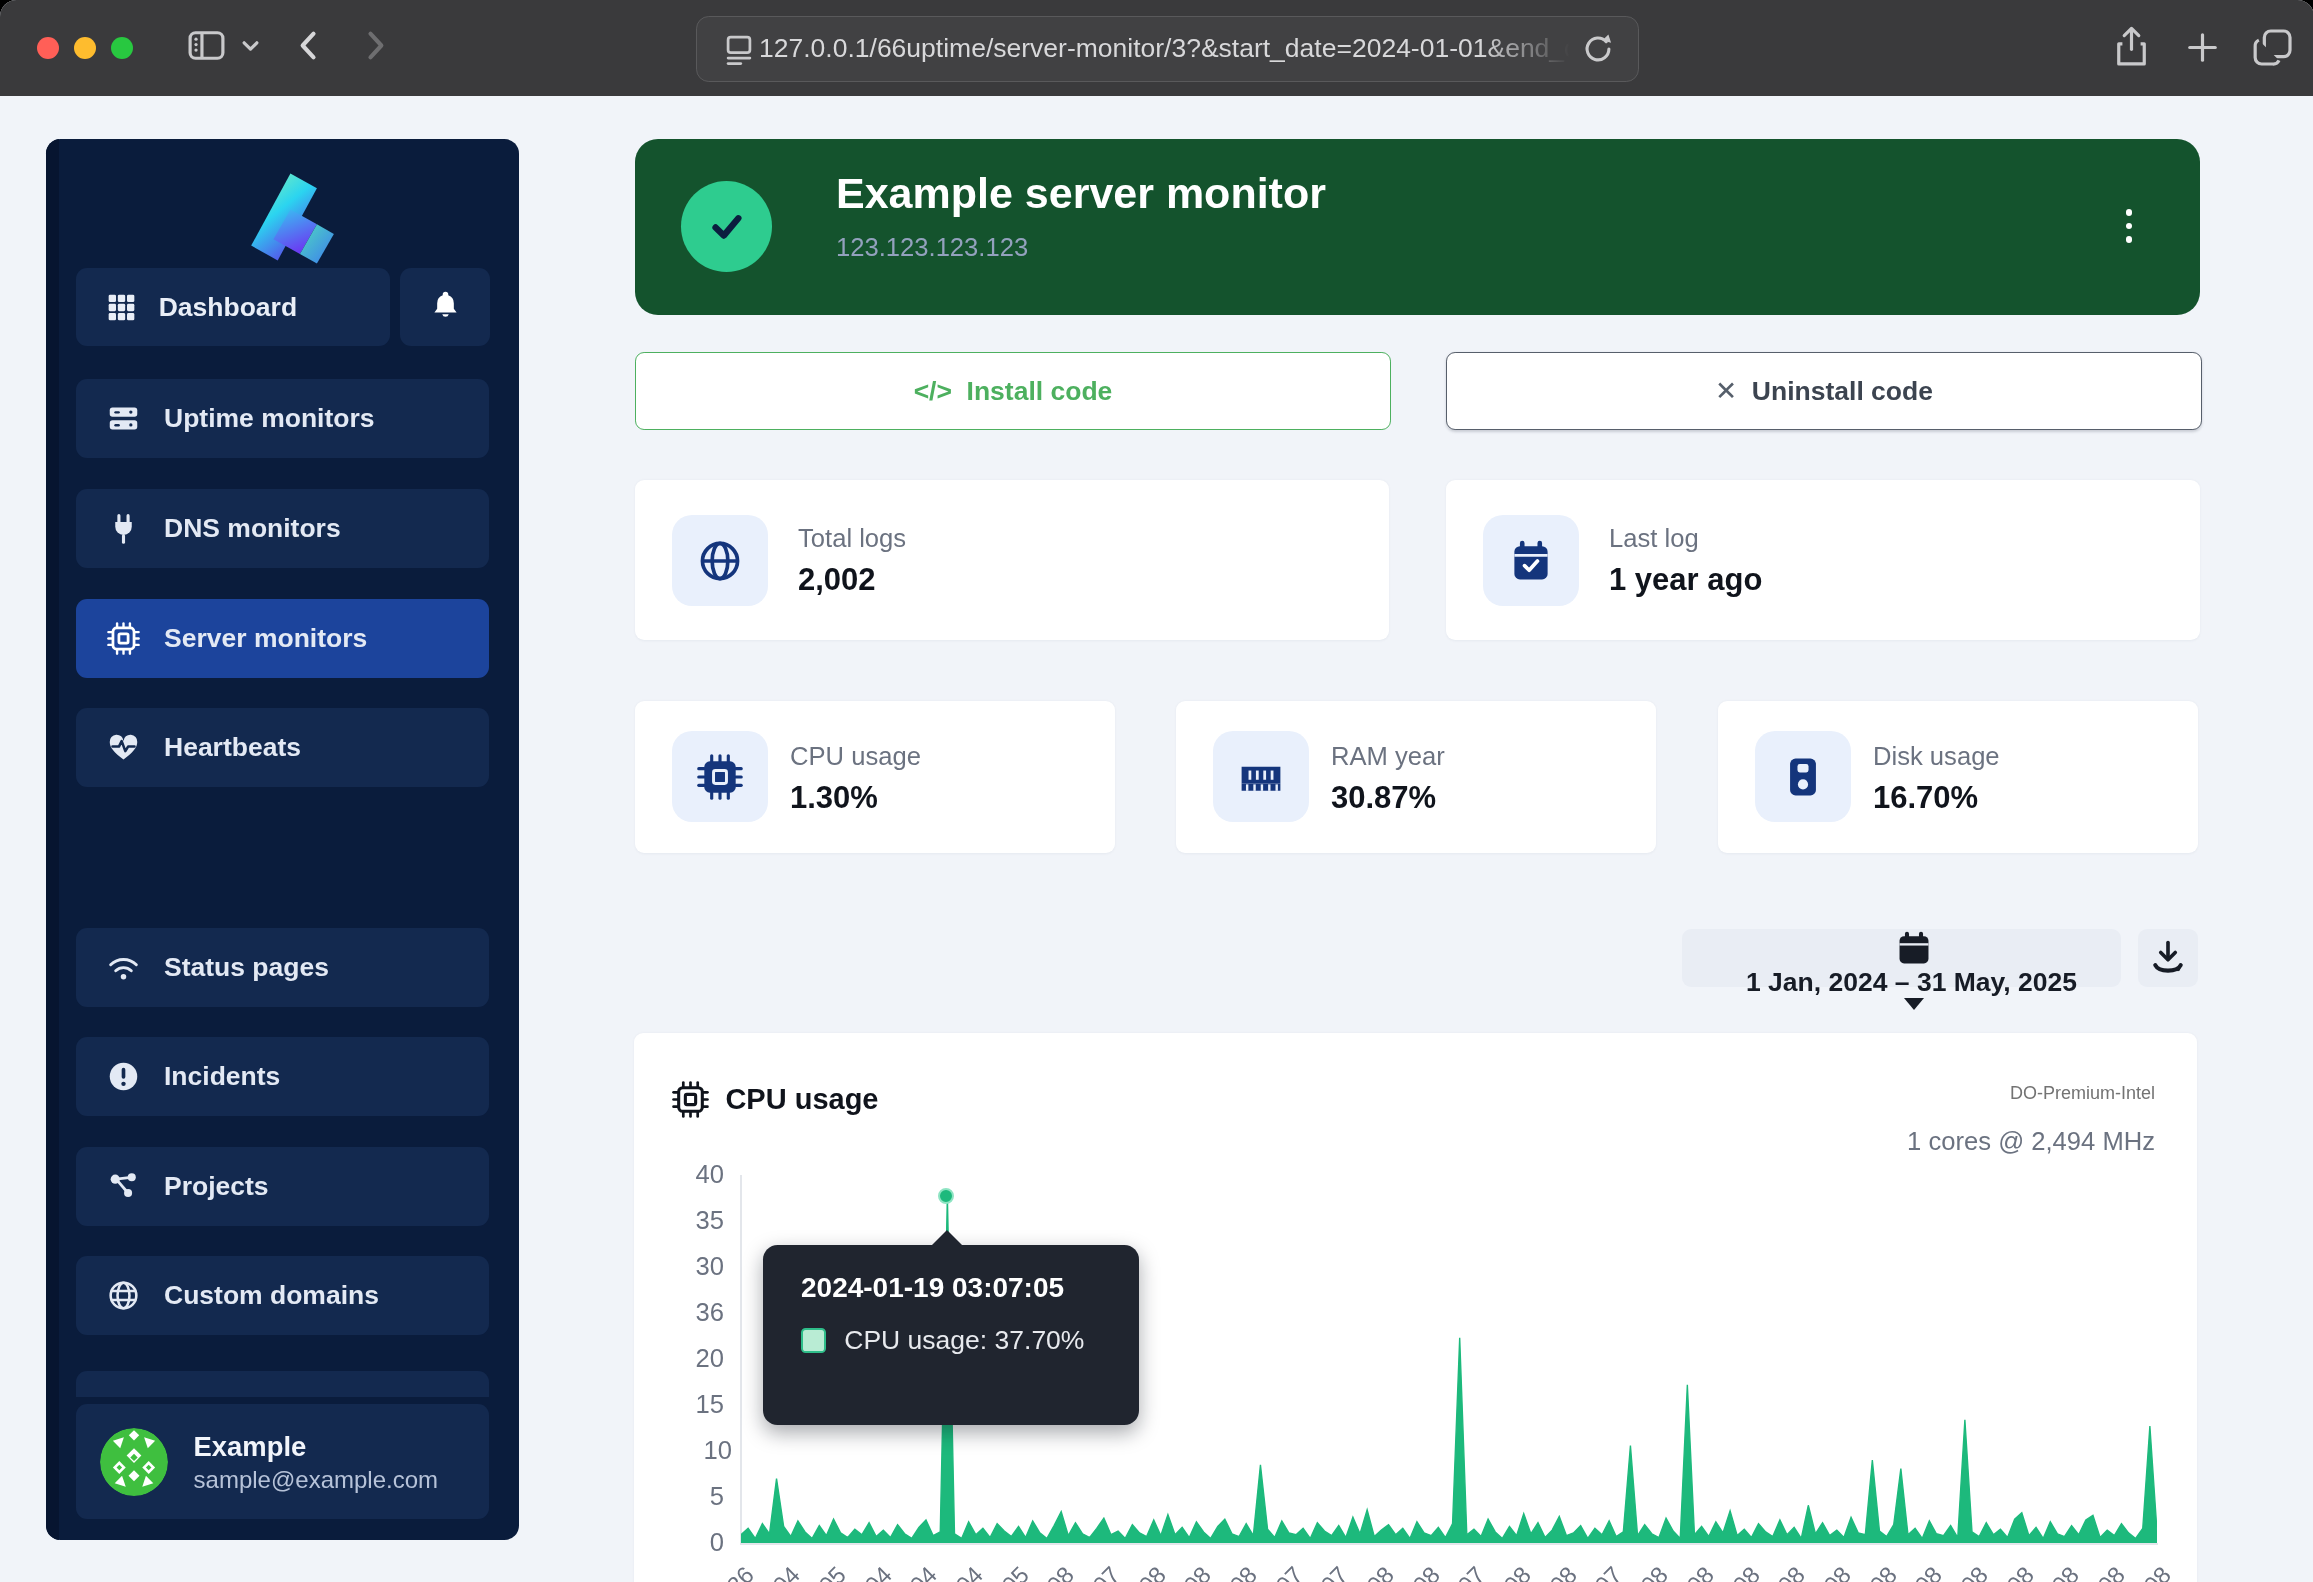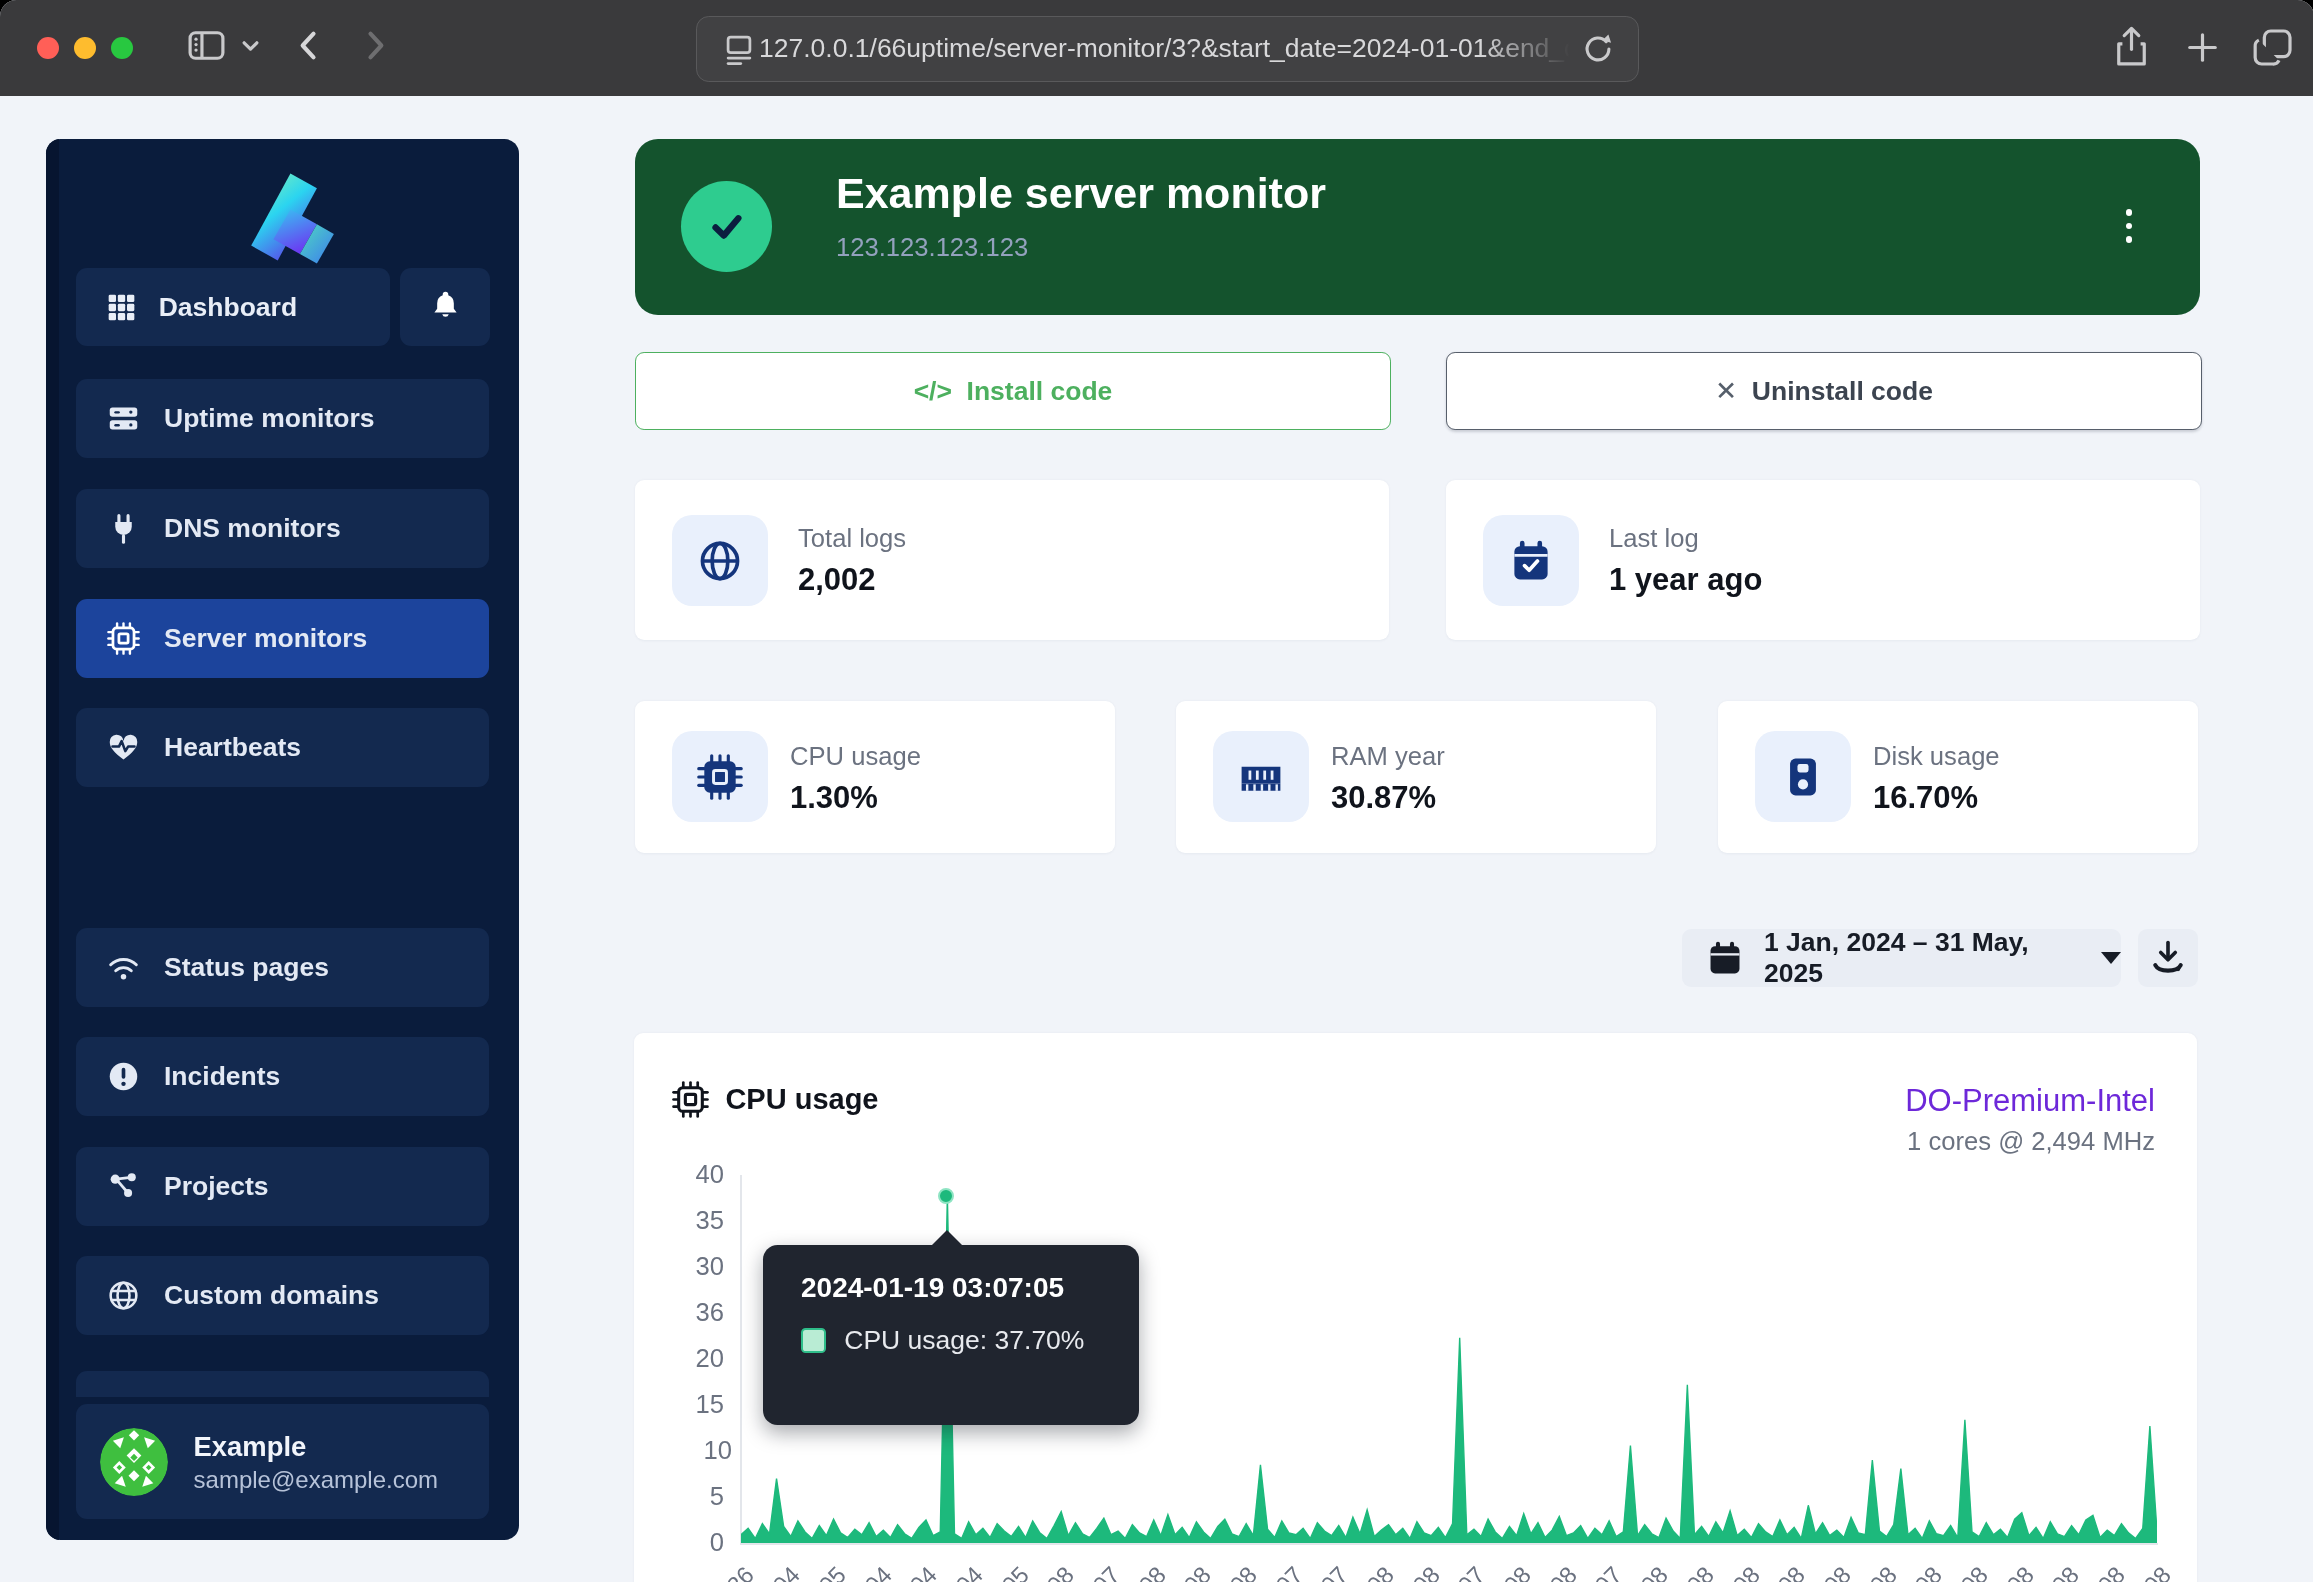--- a/index.html
+++ b/index.html
@@ -42,28 +42,28 @@
   .btn-uninstall{left:1446px;width:754px;border:1.8px solid #575f6b;color:#3c4450;box-shadow:0 1.8px 2.7px rgba(20,30,50,.18);}
   .btn .bic{margin-right:14.6px;display:flex;}
   .card{background:#fff;border-radius:9.1px;box-shadow:0 0.9px 2.7px rgba(20,35,70,.05);}
   .stat-card{position:absolute;top:384px;width:754px;height:160px;}
   .usage-card{position:absolute;top:605px;width:480px;height:152px;}
   .icbox{position:absolute;left:37px;width:96px;height:91px;background:#e9f0fc;border-radius:20px;display:flex;align-items:center;justify-content:center;}
   .stat-card .icbox{top:35px;}
   .usage-card .icbox{top:30px;}
   .stat-label{position:absolute;left:163px;top:44px;color:#6b7280;font-size:25.6px;}
   .stat-value{position:absolute;left:163px;top:82px;color:#10141c;font-size:31px;font-weight:700;}
-  .date-pill{position:absolute;left:1682px;top:833px;width:439px;height:58px;background:#e9edf4;border-radius:9.1px;display:flex;align-items:center;color:#171c26;font-size:26.5px;font-weight:600;}
+  .date-pill{position:absolute;left:1682px;top:833px;width:439px;height:58px;background:#e9edf4;border-radius:9.1px;display:flex;align-items:center;color:#171c26;font-size:26.5px;font-weight:600;flex-direction:column;}
   .caret{width:0;height:0;border-left:10px solid transparent;border-right:10px solid transparent;border-top:12.8px solid #171c26;margin-left:24px;}
   .dl-btn{position:absolute;left:2138px;top:833px;width:60px;height:58px;background:#e9edf4;border-radius:9.1px;display:flex;align-items:center;justify-content:center;}
   
   .chart-card{position:absolute;left:634px;top:937px;width:1563px;height:694px;}
   .chart-title{position:absolute;left:38px;top:48px;display:flex;align-items:center;color:#10141c;font-size:29px;font-weight:700;}
   .chart-title .cic{margin-right:16.4px;display:flex;}
-  .chart-meta1{position:absolute;right:42px;top:50px;color:#6d28d9;font-size:31px;}
+  .chart-meta1{position:absolute;right:42px;top:50px;color:#737373;font-size:18px;}
   .chart-meta2{position:absolute;right:42px;top:94px;color:#6b7280;font-size:25.6px;}
   .ytick{position:absolute;left:0;width:90px;text-align:right;color:#6b7280;font-size:25.6px;}
   .yaxis{position:absolute;left:106px;top:142px;width:1.8px;height:370px;background:#e3e6eb;}
   .xaxis{position:absolute;left:106px;top:510px;width:1418px;height:1.8px;background:#e3e6eb;}
   .plot{position:absolute;left:107px;top:142px;width:1416px;height:368px;}
   .plot svg{position:absolute;left:0;top:0;}
   .xt{position:absolute;width:238px;text-align:right;color:#6b7280;font-size:24px;transform:rotate(-45deg);transform-origin:right top;}
   .marker{position:absolute;width:16.4px;height:16.4px;border-radius:50%;background:#1db97c;border:2.7px solid #8fe4c3;box-sizing:border-box;}
   .tooltip{position:absolute;left:129px;top:212px;width:376px;height:180px;background:#20252f;border-radius:14.6px;box-shadow:0 7.3px 20px rgba(10,15,25,.35);}
   .tooltip .arrow{position:absolute;top:-14.6px;left:169px;width:0;height:0;border-left:15.5px solid transparent;border-right:15.5px solid transparent;border-bottom:15.5px solid #20252f;}

